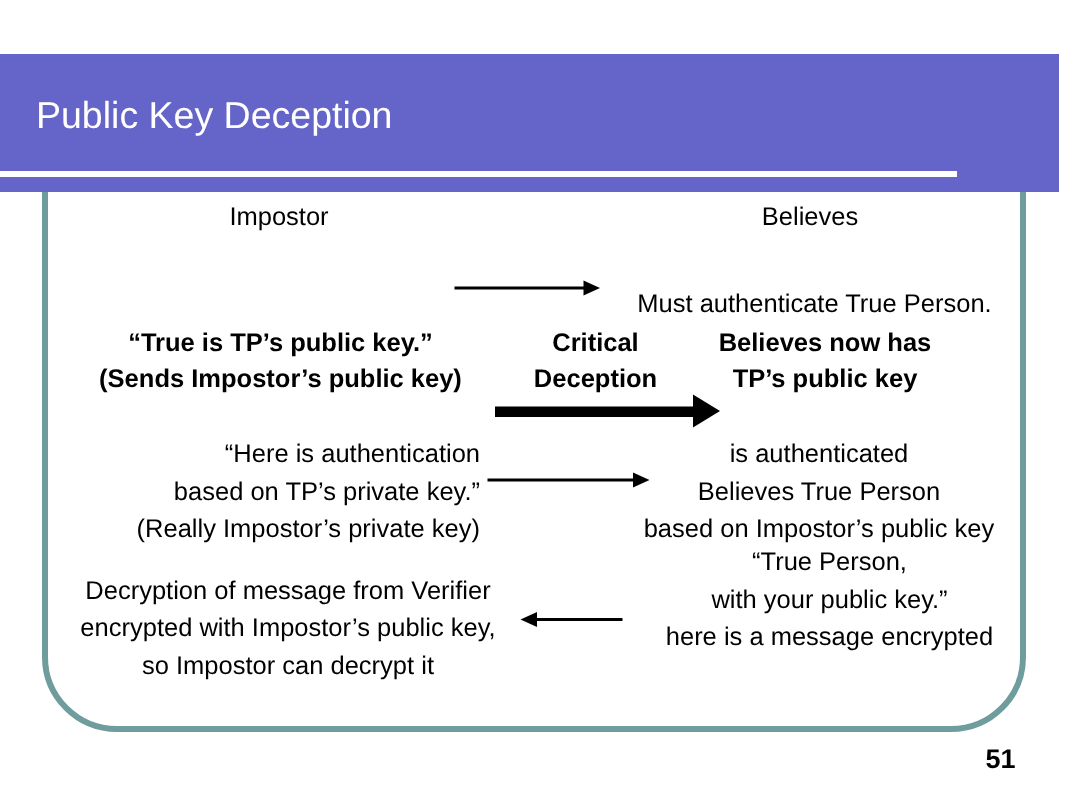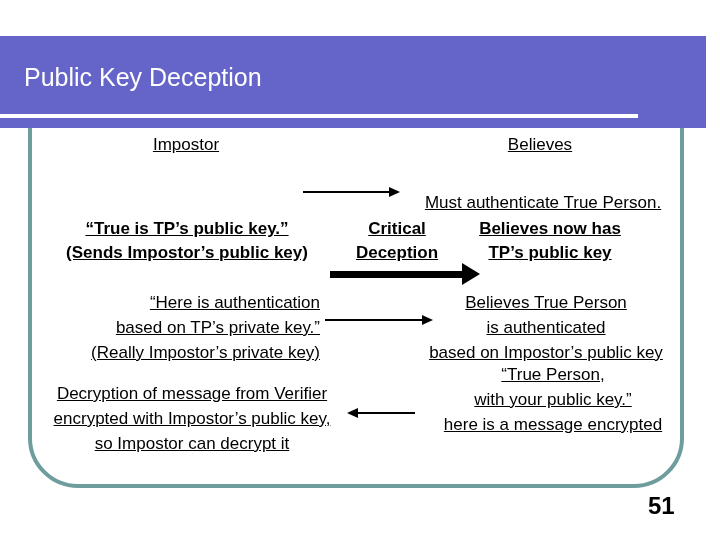--- a/index.html
+++ b/index.html
@@ -21,21 +21,21 @@
     margin-top:24px;
   }
   .banner-title {
     position:absolute; left:24px; top:26px; font-size:25px; line-height:30px;
     color:#ffffff; white-space:nowrap;
   }
   .banner-underline {
     position:absolute; left:0; top:78px; width:638px; height:4px; background:#ffffff;
   }
   
-  .tb { position:absolute; text-align:center; font-size:17px; line-height:25px;text-decoration:underline; }
+  .tb { position:absolute; text-align:center; font-size:17px; line-height:25px; }
   .bold { font-weight:bold; line-height:24px; }
   #col-impostor { left:116px; top:132px; width:140px; }
   #col-verifier { left:470px; top:132px; width:140px; }
   #r1l { left:59px;  top:180px; width:266px; }
   #r1r { left:403px; top:180px; width:280px;margin-top:10px; }
   #r2l { left:54px;  top:217px; width:266px; }
   #r2m { left:344px; top:217px; width:106px;text-align:center; }
   #r2r { left:462px; top:217px; width:176px; }
   #r3l { left:60px;  top:290px; width:260px;text-align:right; }
   #r3r { left:410px; top:290px; width:272px; }
@@ -49,22 +49,22 @@
   #arrow1-line { left:303px; top:191px; width:88px; height:2px; }
   #arrow1-head { left:389px; top:187px; }
   #arrow2-line { left:330px; top:271px; width:132px; height:7px; }
   #arrow2-head { left:462px; top:263px; border-top-width:11px; border-bottom-width:11px; border-left-width:18px; }
   #arrow3-line { left:325px; top:319px; width:99px;  height:2px; }
   #arrow3-head { left:422px; top:315px; }
   #arrow4-head { left:347px; top:408px; }
   #arrow4-line { left:357px; top:412px; width:58px; height:2px; }
   
   .page-num {
-    position:absolute; left:648px; top:494px; width:38px; text-align:left;
-    font-size:24px; line-height:24px; font-weight:bold;
+    position:absolute; left:648px; top:494px; width:38px; text-align:center;
+    font-size:18px; line-height:24px; font-weight:bold;
   }
 </style>
 </head>
 <body>
 
 <div class="slide">
 
   <div class="rounded-frame"></div>
 
   <div class="banner">
@@ -103,22 +103,22 @@
   <div class="tb" id="r3l">
     <div>“Here is authentication</div>
     <div>based on TP’s private key.”</div>
     <div>(Really Impostor’s private key)</div>
   </div>
   <div>
     <div class="aline" id="arrow3-line"></div>
     <div class="ahead right" id="arrow3-head"></div>
   </div>
   <div class="tb" id="r3r">
+    <div>is authenticated</div>
     <div>Believes True Person</div>
-    <div>is authenticated</div>
     <div>based on Impostor’s public key</div>
   </div>
 
   <div class="tb" id="r4l">
     <div>Decryption of message from Verifier</div>
     <div>encrypted with Impostor’s public key,</div>
     <div>so Impostor can decrypt it</div>
   </div>
   <div>
     <div class="ahead left" id="arrow4-head"></div>

